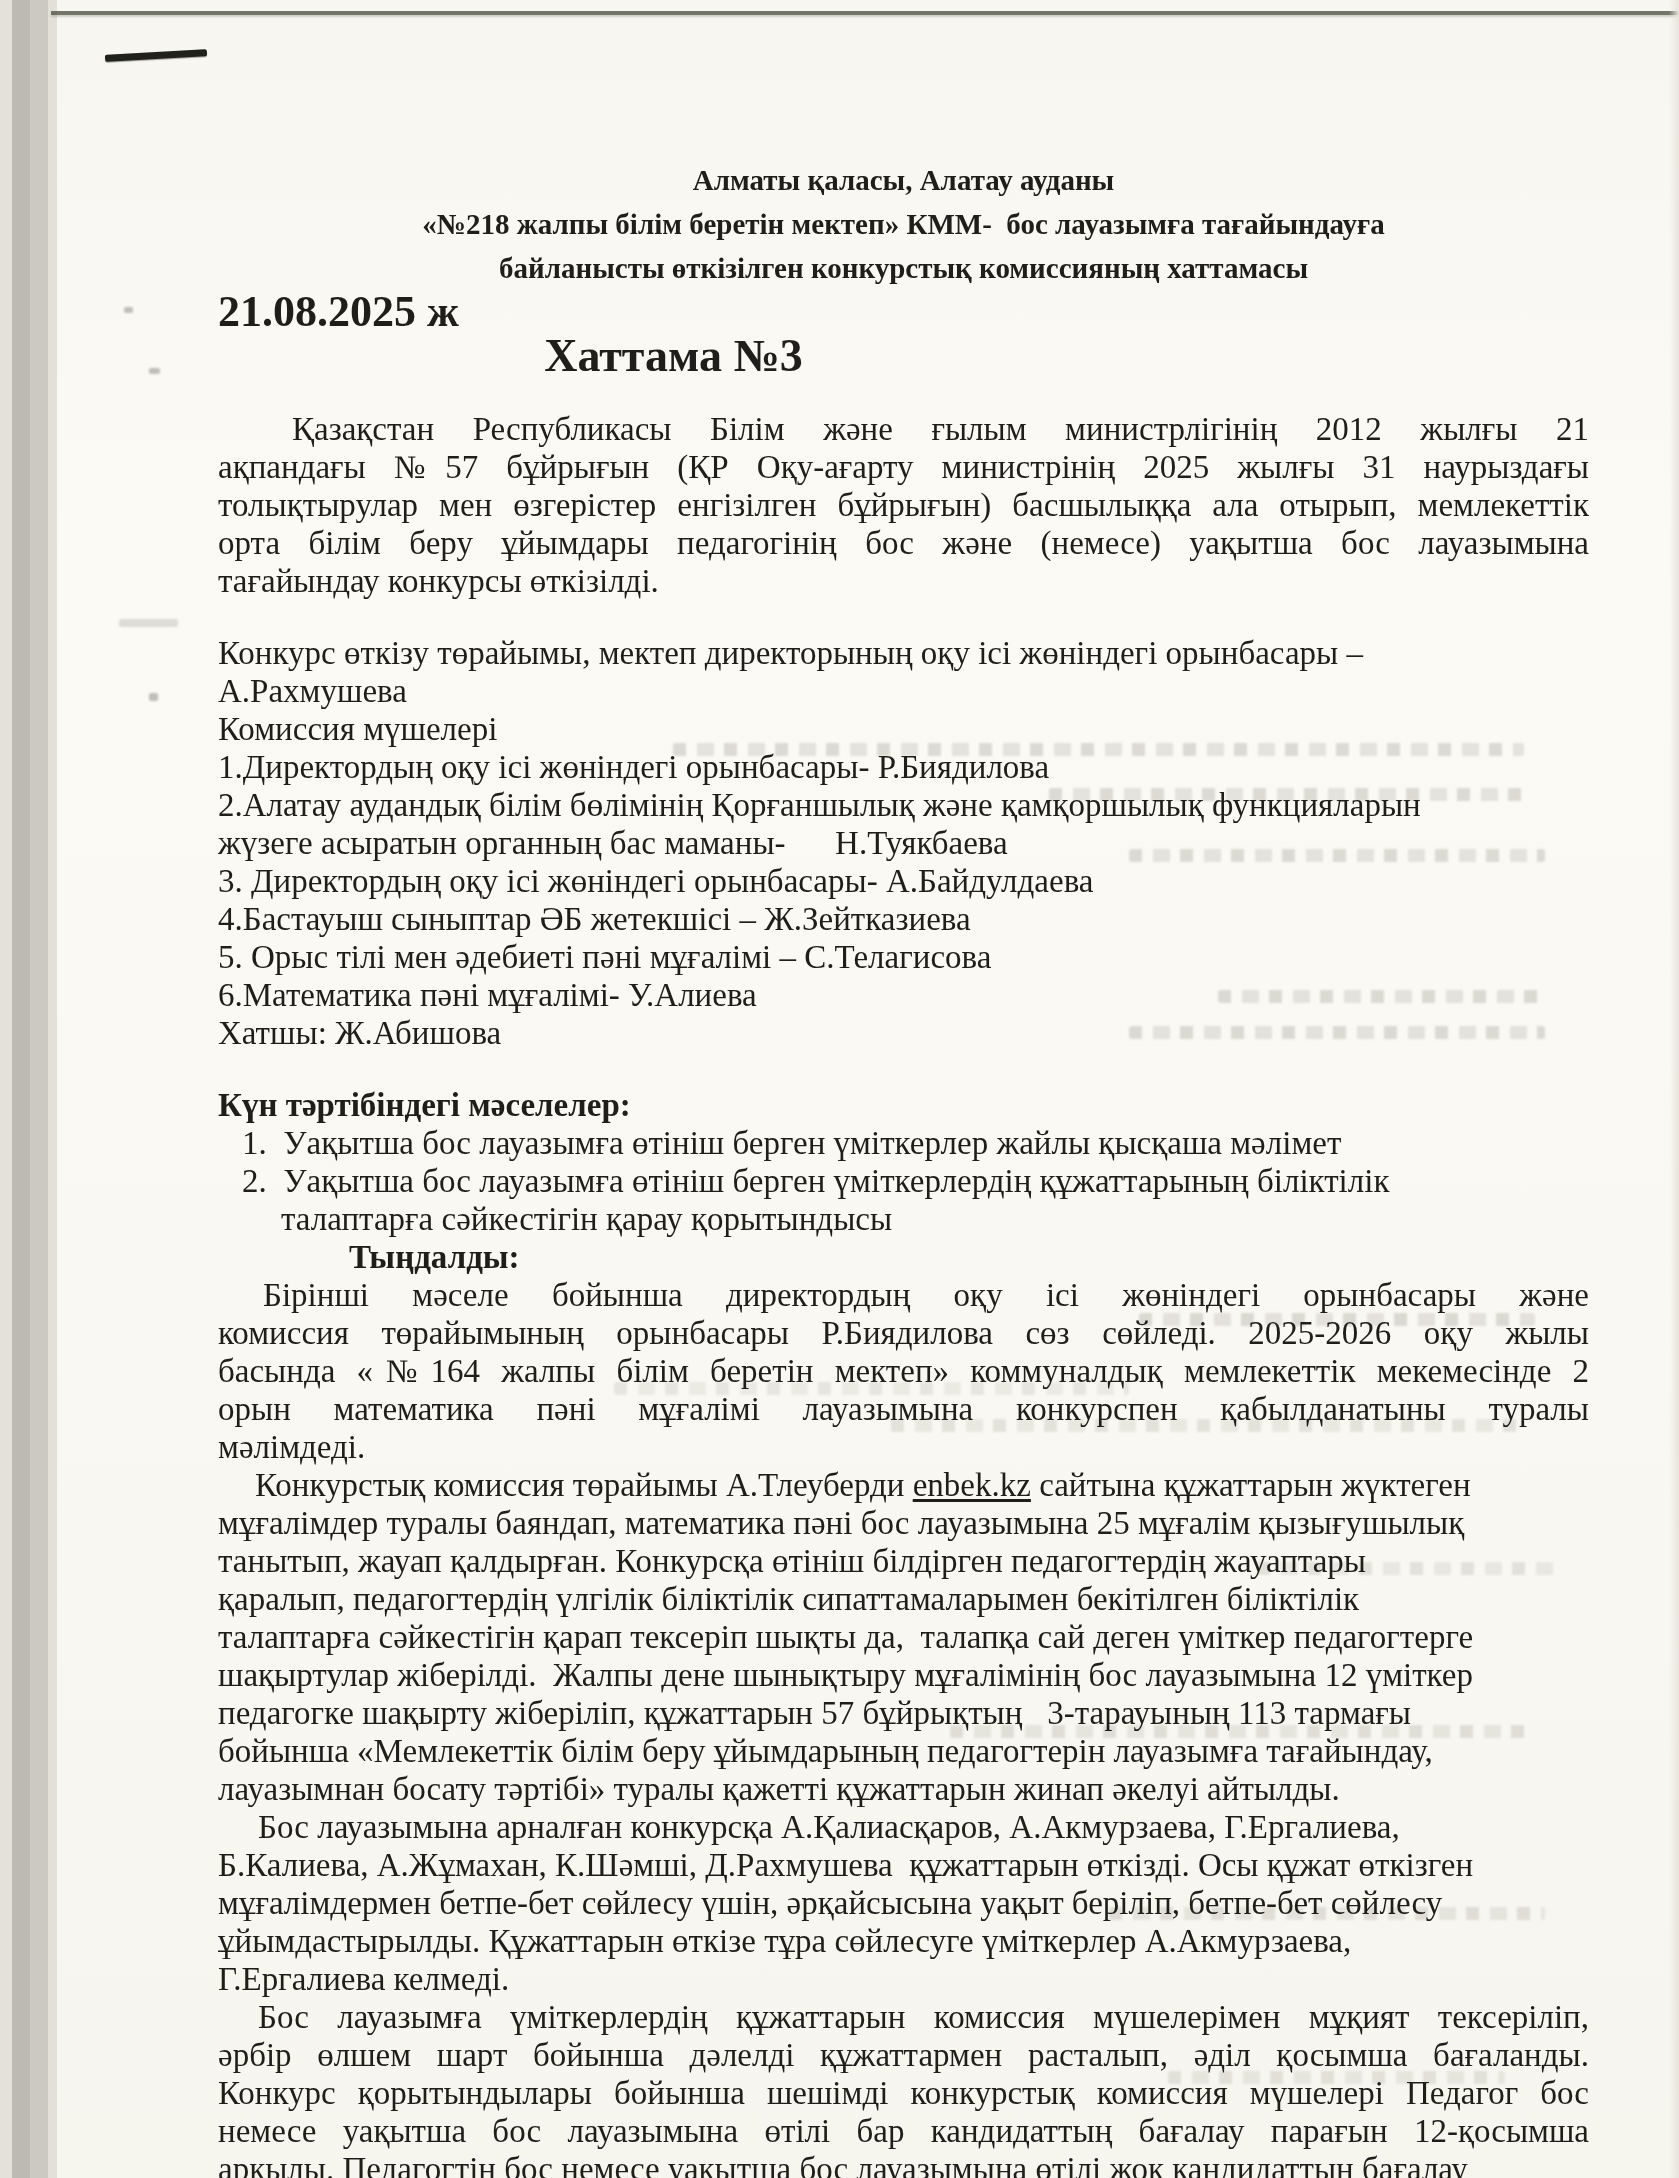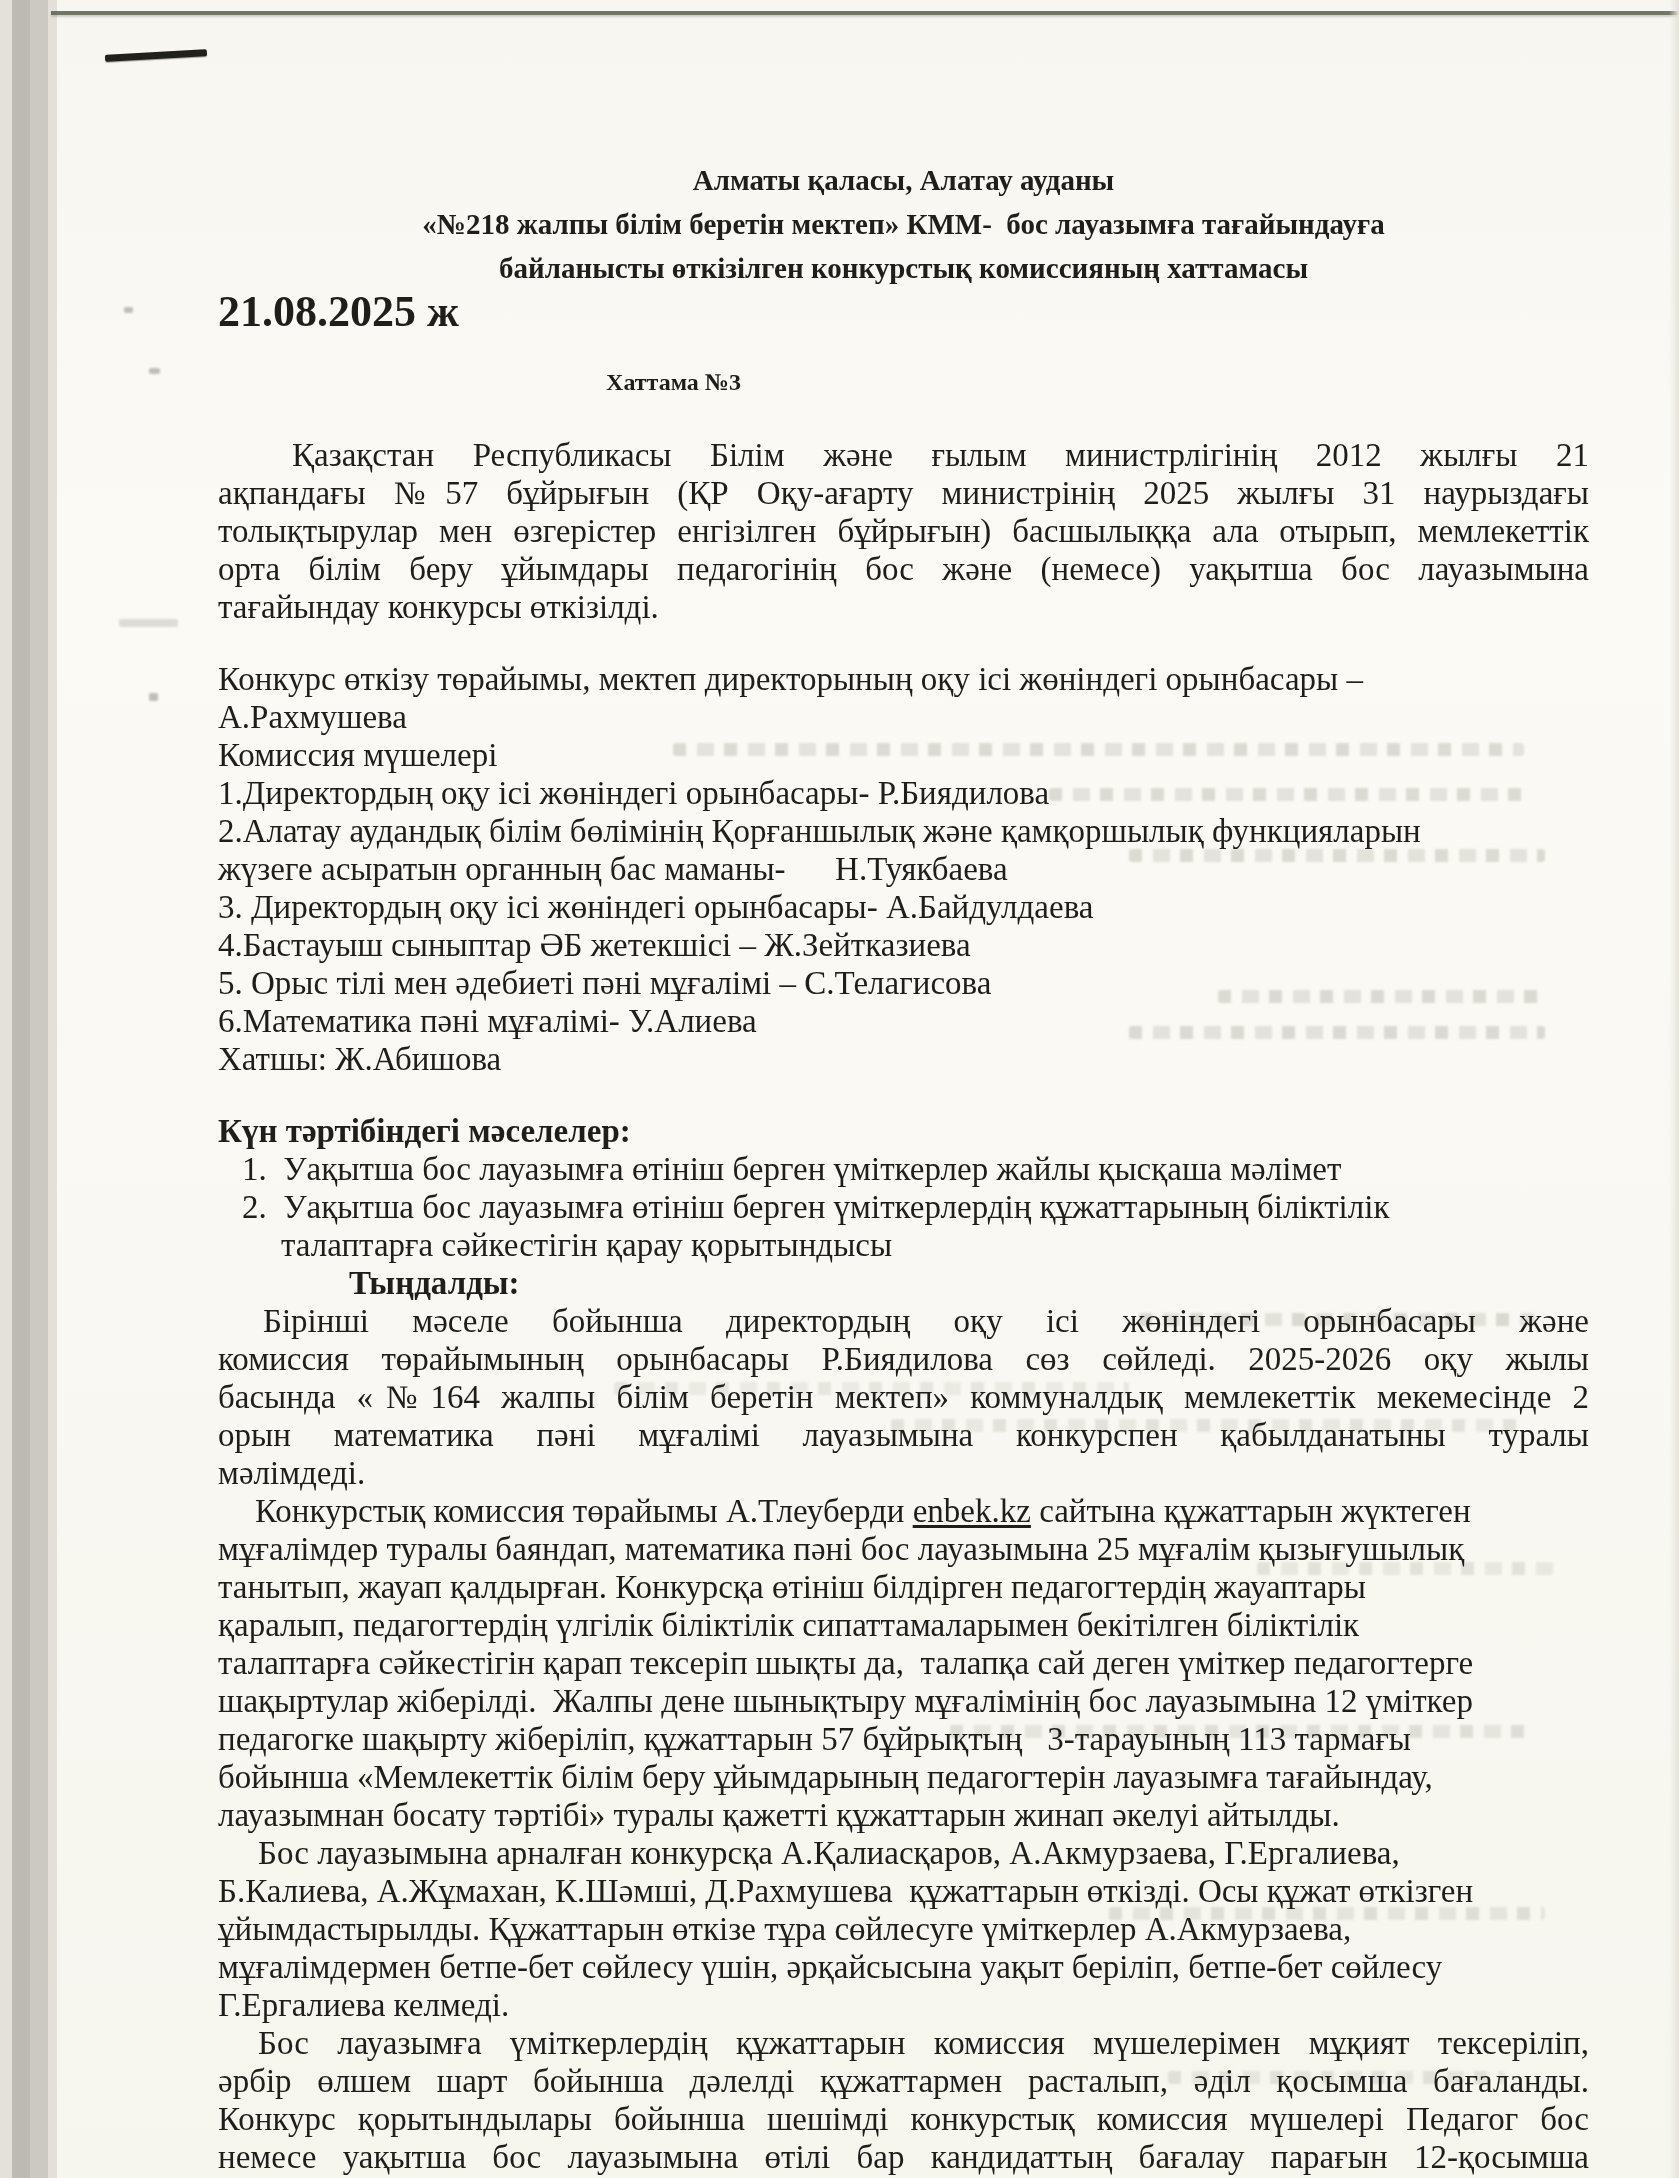--- a/index.html
+++ b/index.html
@@ -18,21 +18,21 @@
   
   .ghost{position:absolute;height:13px;border-radius:3px;filter:blur(1.3px);opacity:.5;
         background:repeating-linear-gradient(90deg,rgba(137,136,124,.55) 0 13px,rgba(137,136,124,0) 13px 24px,rgba(137,136,124,.4) 24px 41px,rgba(137,136,124,0) 41px 51px);}
   .speck{position:absolute;background:rgba(120,119,110,.45);filter:blur(1px);border-radius:2px;}
   
   .doc{position:absolute;left:218px;top:158px;width:1371px;font-size:33px;}
   .line{line-height:38px;min-height:38px;white-space:pre-wrap;}
   .hdr{font-weight:bold;font-size:29px;text-align:center;}
   .hdr .line{line-height:44px;min-height:44px;}
   .date-line{font-weight:bold;font-size:44px;line-height:44px;min-height:44px;white-space:pre-wrap;}
-  .title-wrap{width:911px;text-align:center;font-weight:bold;font-size:24px;line-height:44px;margin-top:26px;}
+  .title-wrap{width:911px;text-align:center;font-weight:bold;font-size:46px;line-height:44px;}
   .para{--fi:0px;}
   .para .line:first-child{text-indent:var(--fi);}
   .just .line{text-align:justify;text-justify:inter-word;text-align-last:justify;white-space:normal;}
   .just .line:last-child{text-align-last:left;}
   .p-open{margin-top:32px;--fi:74px;}
   .comm{margin-top:34px;}
   .agenda-head{margin-top:34px;font-weight:bold;line-height:38px;white-space:pre-wrap;}
   .agenda .agenda-item{margin-left:24px;}
   .agenda .agenda-continuation{margin-left:63px;}
   .heard{font-weight:bold;margin-left:131px;line-height:38px;white-space:pre-wrap;}
@@ -129,22 +129,22 @@
         <div class="line">талаптарға сәйкестігін қарап тексеріп шықты да,  талапқа сай деген үміткер педагогтерге</div>
         <div class="line">шақыртулар жіберілді.  Жалпы дене шынықтыру мұғалімінің бос лауазымына 12 үміткер</div>
         <div class="line">педагогке шақырту жіберіліп, құжаттарын 57 бұйрықтың   3-тарауының 113 тармағы</div>
         <div class="line">бойынша «Мемлекеттік білім беру ұйымдарының педагогтерін лауазымға тағайындау,</div>
         <div class="line">лауазымнан босату тәртібі» туралы қажетті құжаттарын жинап әкелуі айтылды.</div>
       </div>
 
     <div class="para p-cand">
         <div class="line">Бос лауазымына арналған конкурсқа А.Қалиасқаров, А.Акмурзаева, Г.Ергалиева,</div>
         <div class="line">Б.Калиева, А.Жұмахан, К.Шәмші, Д.Рахмушева  құжаттарын өткізді. Осы құжат өткізген</div>
+        <div class="line">мұғалімдермен бетпе-бет сөйлесу үшін, әрқайсысына уақыт беріліп, бетпе-бет сөйлесу</div>
         <div class="line">ұйымдастырылды. Құжаттарын өткізе тұра сөйлесуге үміткерлер А.Акмурзаева,</div>
-        <div class="line">мұғалімдермен бетпе-бет сөйлесу үшін, әрқайсысына уақыт беріліп, бетпе-бет сөйлесу</div>
         <div class="line">Г.Ергалиева келмеді.</div>
       </div>
 
     <div class="para just p-concl">
         <div class="line">Бос лауазымға үміткерлердің құжаттарын  комиссия мүшелерімен мұқият тексеріліп,</div>
         <div class="line">әрбір өлшем шарт бойынша дәлелді құжаттармен расталып, әділ қосымша бағаланды.</div>
         <div class="line">Конкурс қорытындылары бойынша шешімді конкурстық комиссия мүшелері Педагог бос</div>
         <div class="line">немесе уақытша бос лауазымына өтілі бар кандидаттың бағалау парағын 12-қосымша</div>
         <div class="line">арқылы. Педагогтің бос немесе уақытша бос лауазымына өтілі жоқ кандидаттың бағалау</div>
       </div>

